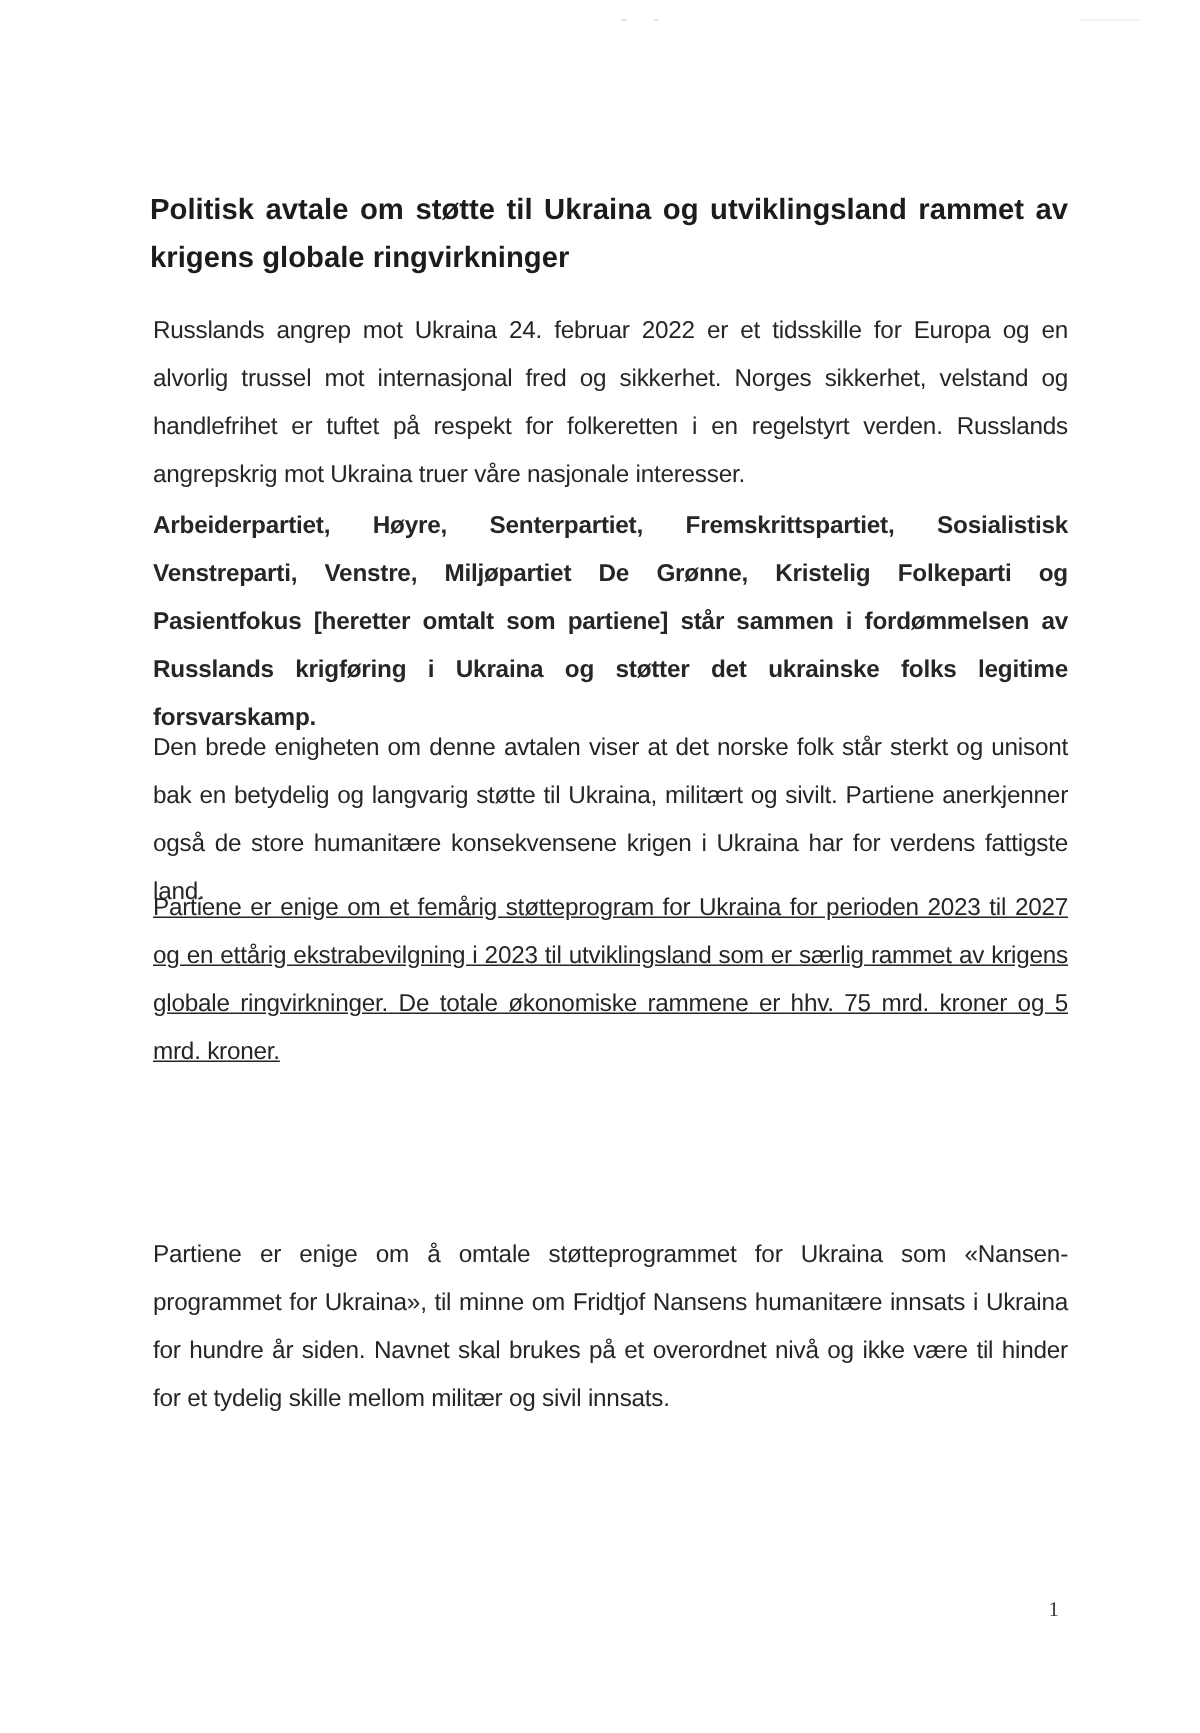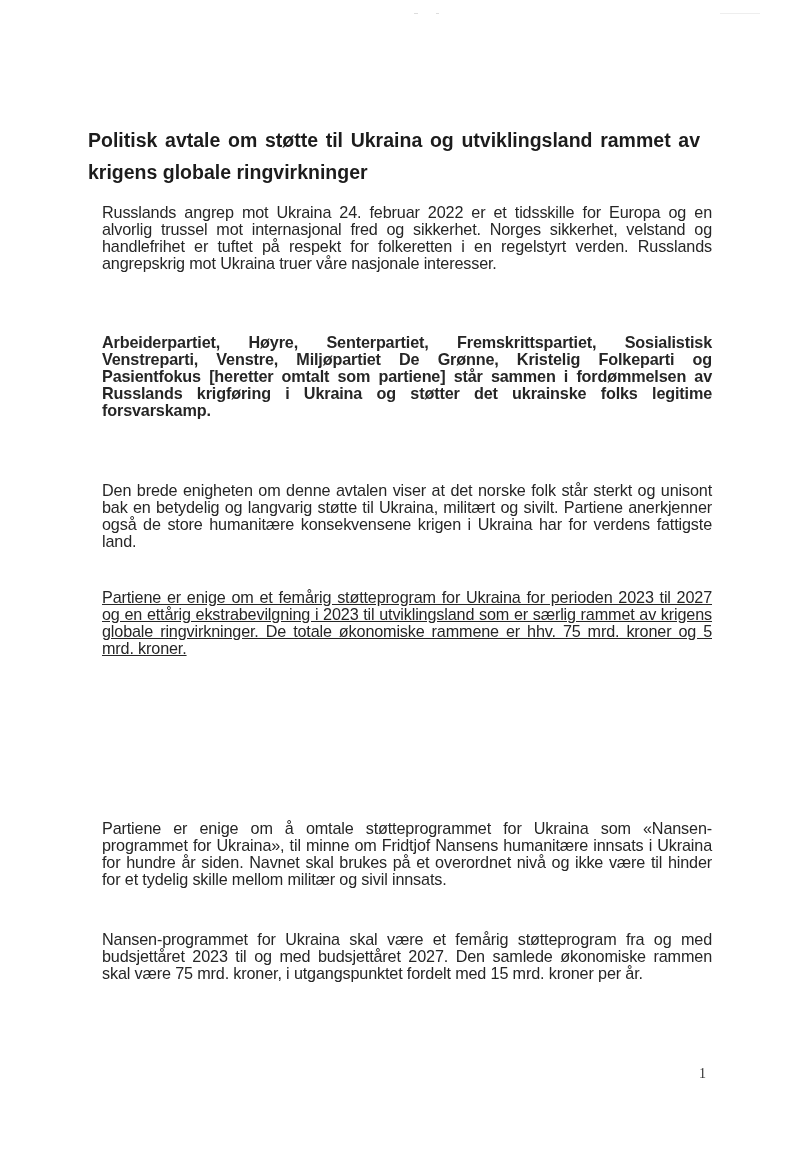--- a/index.html
+++ b/index.html
@@ -16,37 +16,37 @@
       color: #222222;
     }
     .page {
       position: absolute;
       left: 0; top: 0;
       width: 800px; height: 1155px;
       background: #ffffff;
     }
     .title {
       position: absolute;
-      left: 88px;
+      left: 100px;
       top: 124px;
       width: 612px;
       font-size: 19.5px;
       font-weight: bold;
       line-height: 32px;
       color: #1c1c1c;
       text-align: justify;
       text-align-last: left;
       margin: 0;
     }
     .para {
       position: absolute;
       left: 102px;
       width: 610px;
       font-size: 16.2px;
-      line-height: 17px;
+      line-height: 32px;
       color: #262626;
       margin: 0;
       text-align: justify;
       letter-spacing: -0.15px;
     }
     .section-heading {
       position: absolute;
       left: 102px;
       top: 763px;
       width: 610px;
@@ -85,16 +85,15 @@
 
   <p class="para" style="top:334px;font-weight:bold;">Arbeiderpartiet, Høyre, Senterpartiet, Fremskrittspartiet, Sosialistisk Venstreparti, Venstre, Miljøpartiet De Grønne, Kristelig Folkeparti og Pasientfokus [heretter omtalt som partiene] står sammen i fordømmelsen av Russlands krigføring i Ukraina og støtter det ukrainske folks legitime forsvarskamp.</p>
 
   <p class="para" style="top:482px;">Den brede enigheten om denne avtalen viser at det norske folk står sterkt og unisont bak en betydelig og langvarig støtte til Ukraina, militært og sivilt. Partiene anerkjenner også de store humanitære konsekvensene krigen i Ukraina har for verdens fattigste land.</p>
 
   <p class="para" style="top:589px;text-decoration:underline;">Partiene er enige om et femårig støtteprogram for Ukraina for perioden 2023 til 2027 og en ettårig ekstrabevilgning i 2023 til utviklingsland som er særlig rammet av krigens globale ringvirkninger. De totale økonomiske rammene er hhv. 75 mrd. kroner og 5 mrd. kroner.</p>
 
 
   <p class="para" style="top:820px;">Partiene er enige om å omtale støtteprogrammet for Ukraina som «Nansen-programmet for Ukraina», til minne om Fridtjof Nansens humanitære innsats i Ukraina for hundre år siden. Navnet skal brukes på et overordnet nivå og ikke være til hinder for et tydelig skille mellom militær og sivil innsats.</p>
 
-  <p class="para" style="top:931px;">Nansen-programmet for Ukraina skal være et femårig støtteprogram fra og med budsjettåret 2023 til og med budsjettåret 2027. Den samlede økonomiske rammen skal være 75 mrd. kroner, i utgangspunktet fordelt med 15 mrd. kroner per år.</p>
 
   <div class="page-number">1</div>
 </div>
 
 </body></html>

